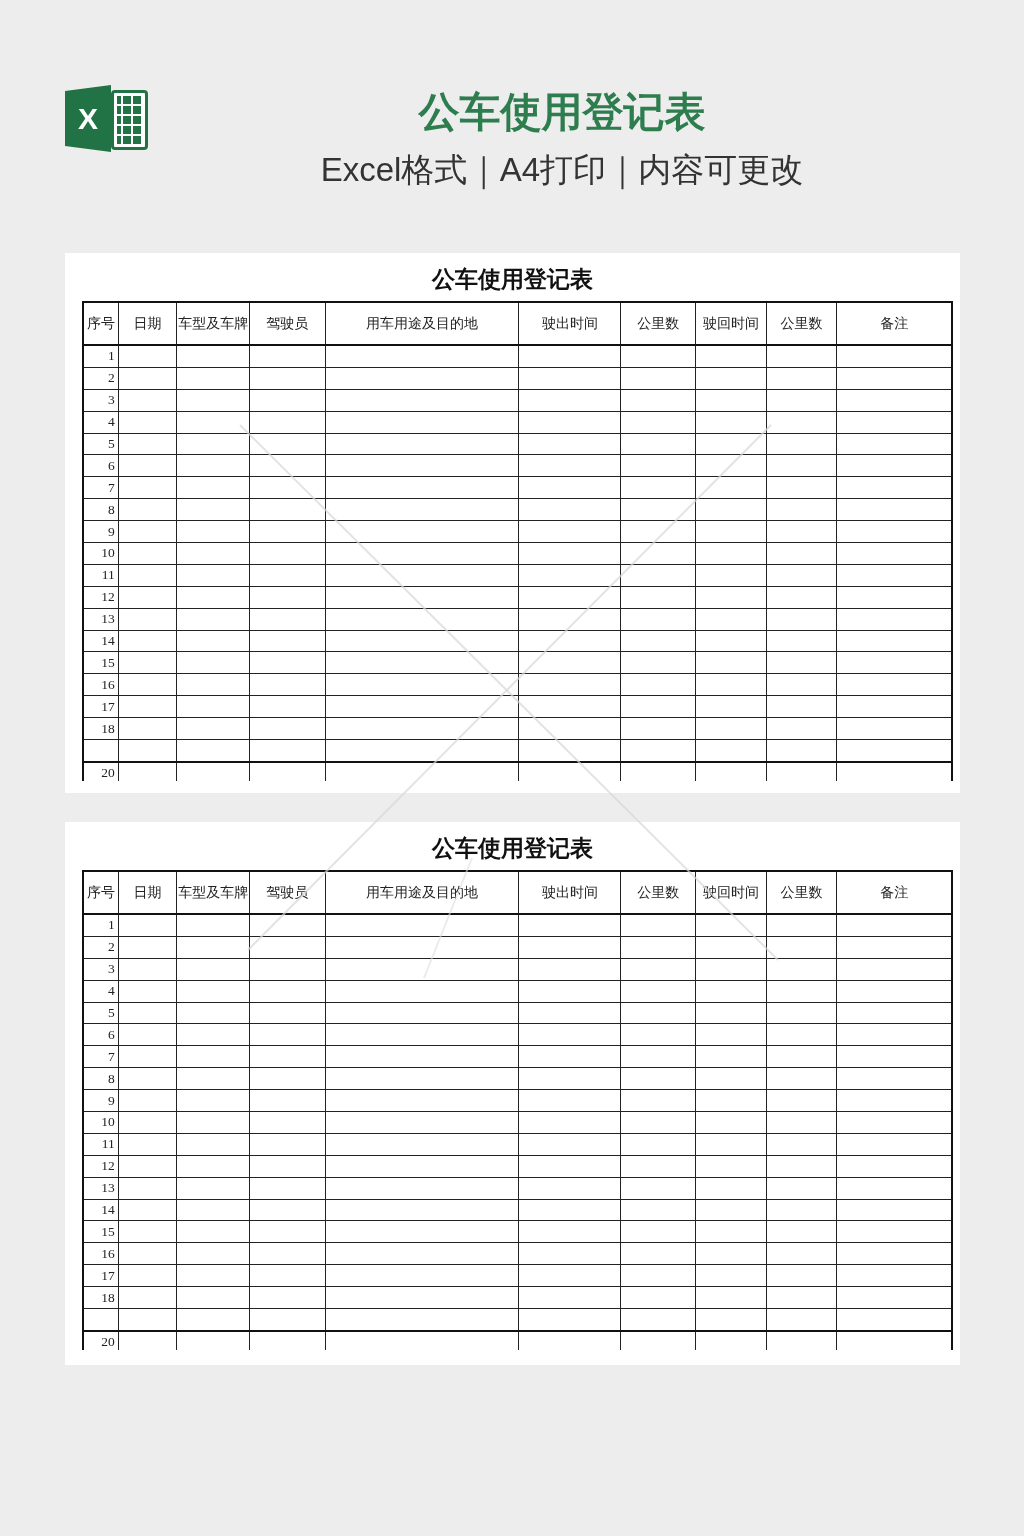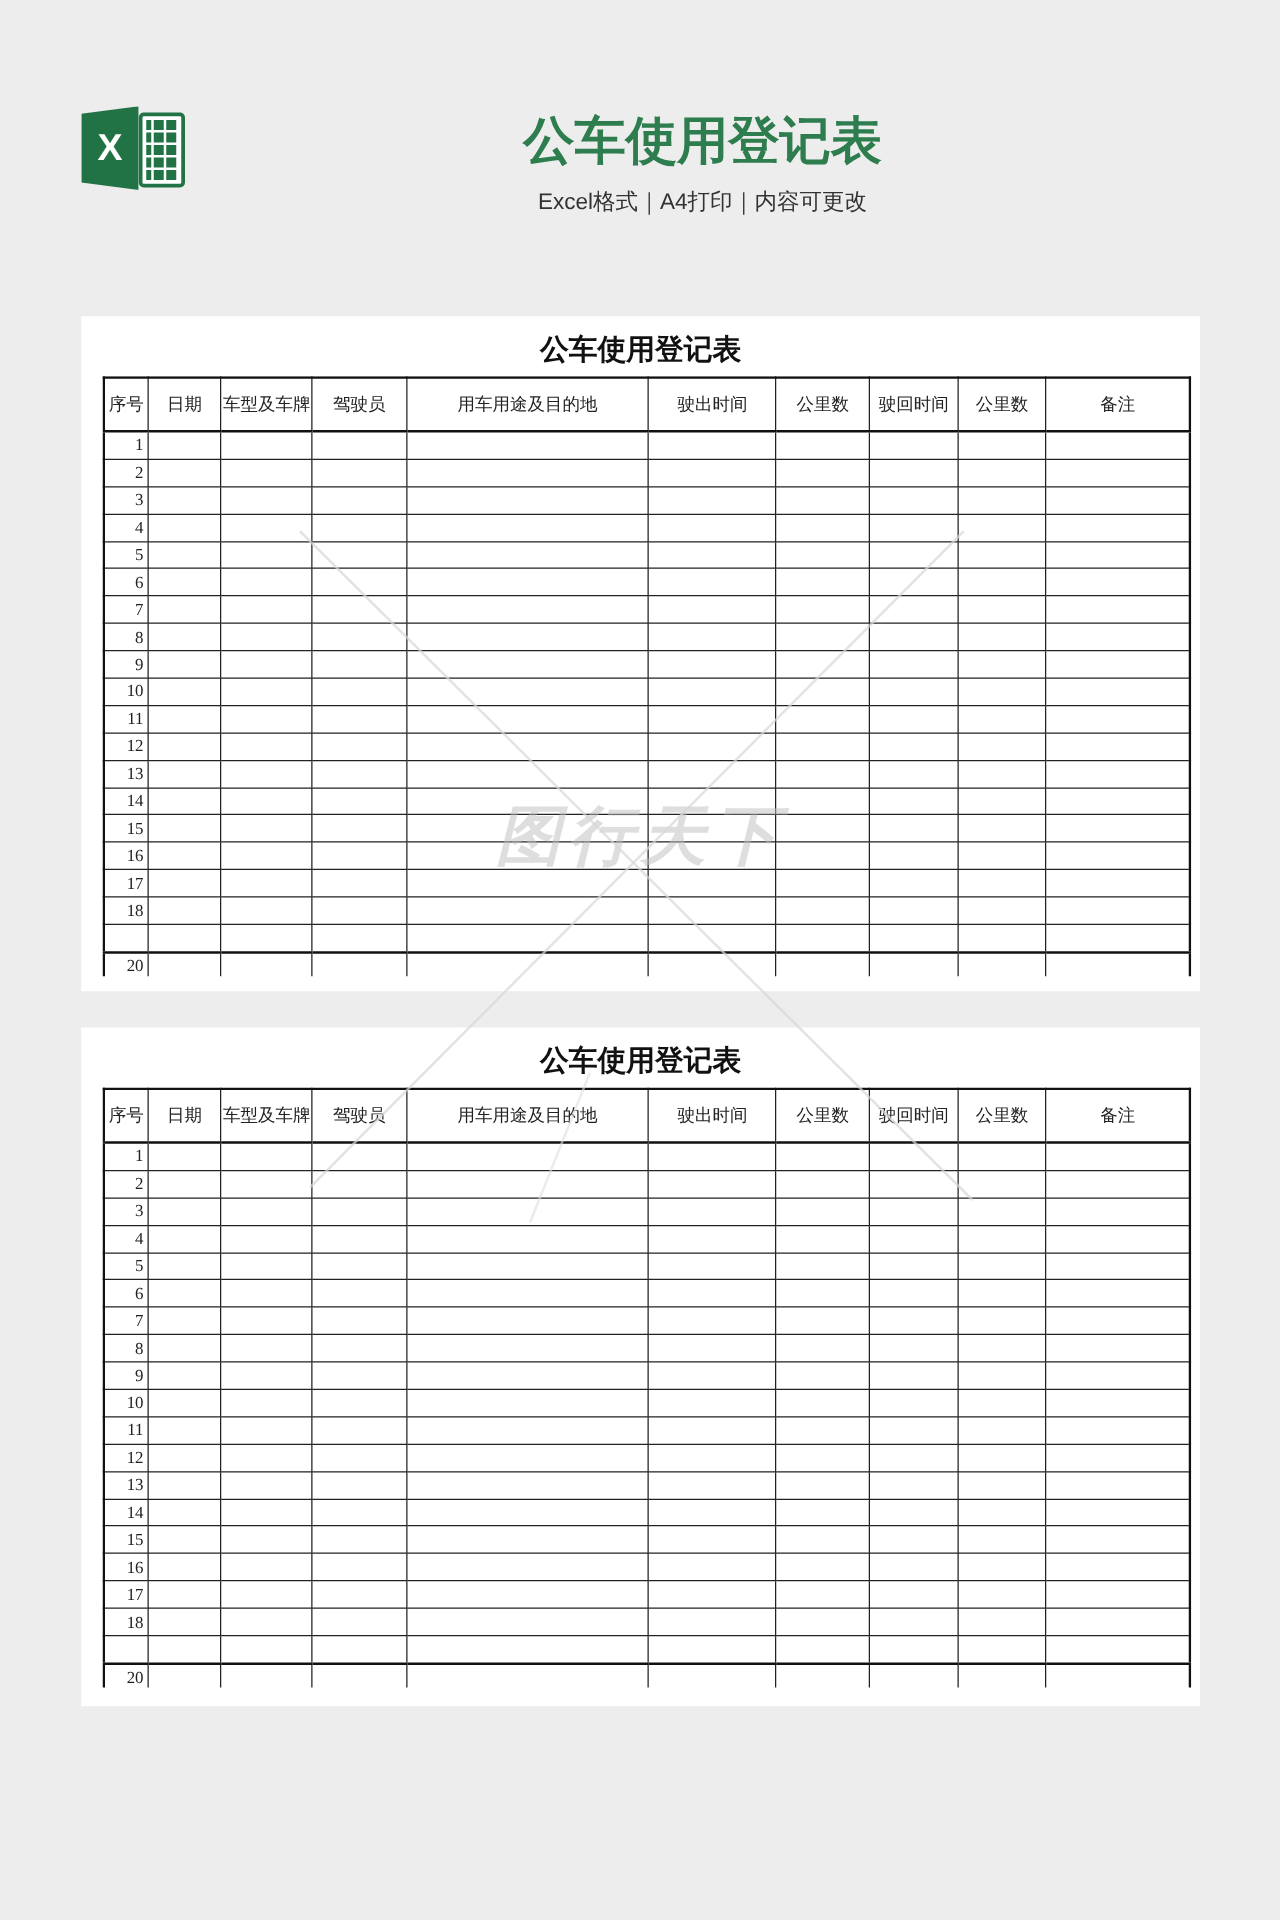--- a/index.html
+++ b/index.html
@@ -28,21 +28,21 @@
     display:flex;align-items:center;justify-content:center;
   }
   .logo-flag span{color:#fff;font-weight:bold;font-size:30px;line-height:1;}
 
   .header-text{position:absolute;left:100px;right:0;top:90px;text-align:center;}
   .header-text h1{
     margin:0;font-size:41px;font-weight:bold;line-height:1.08;
     color:var(--accent-green,#2e7d4e);letter-spacing:0px;
   }
   .header-text p{
-    margin:17px 0 0;font-size:18px;line-height:1.15;
+    margin:17px 0 0;font-size:33px;line-height:1.15;
     color:var(--subtitle-text,#333);
   }
 
   
   .panel{
     position:absolute;left:65px;width:895px;
     background:var(--panel-bg,#fff);overflow:hidden;
   }
   .panel-1{top:253px;height:540px;}
   .panel-2{top:822px;height:543px;}
@@ -385,21 +385,20 @@
               <td></td>
               <td></td>
               <td></td>
               <td></td>
               <td></td>
               <td></td>
             </tr>
           </tbody>
         </table>
       </div>
-    <div class="wm-text">图行天下</div>
   </section>
 
   <section class="panel panel-2">
     <h2 class="sheet-title">公车使用登记表</h2>
     <div class="table-wrap">
         <table>
           <colgroup>
             <col style="width: 4.065%;">
             <col style="width: 6.736%;">
             <col style="width: 8.362%;">

